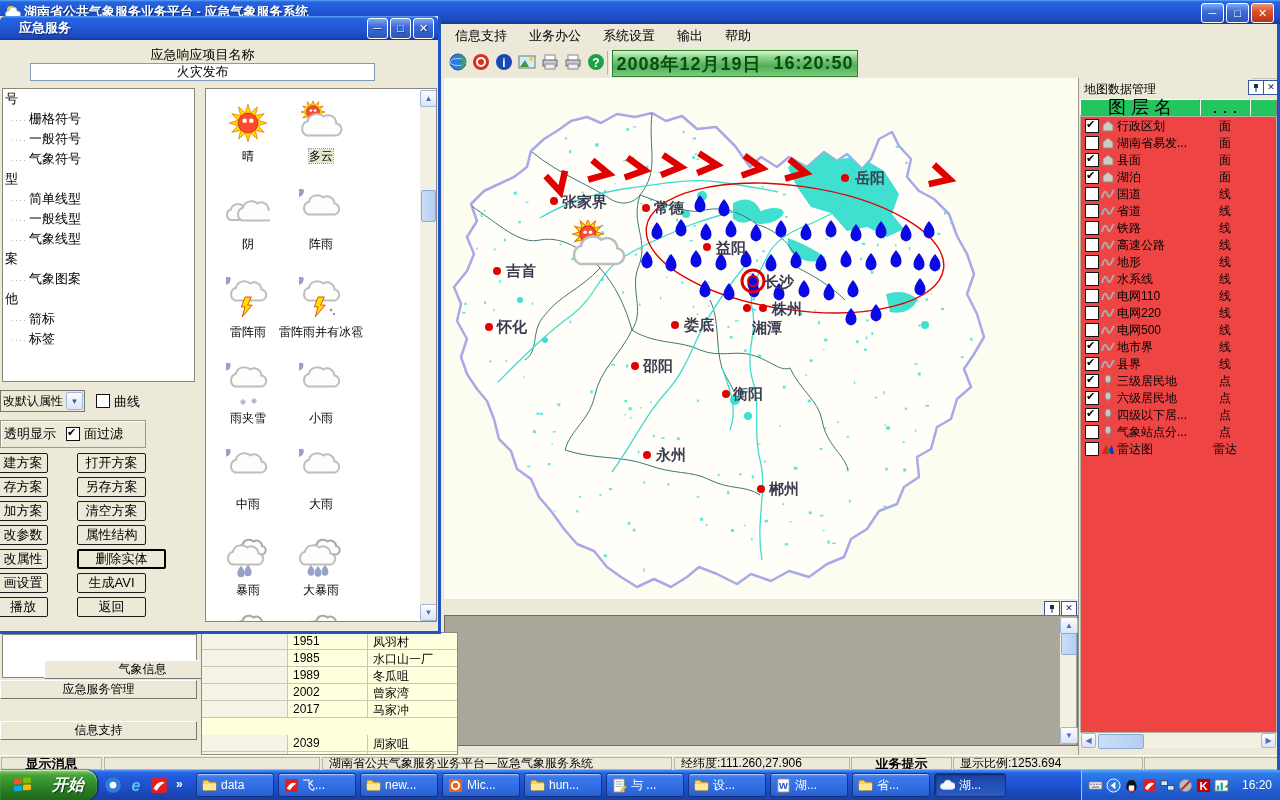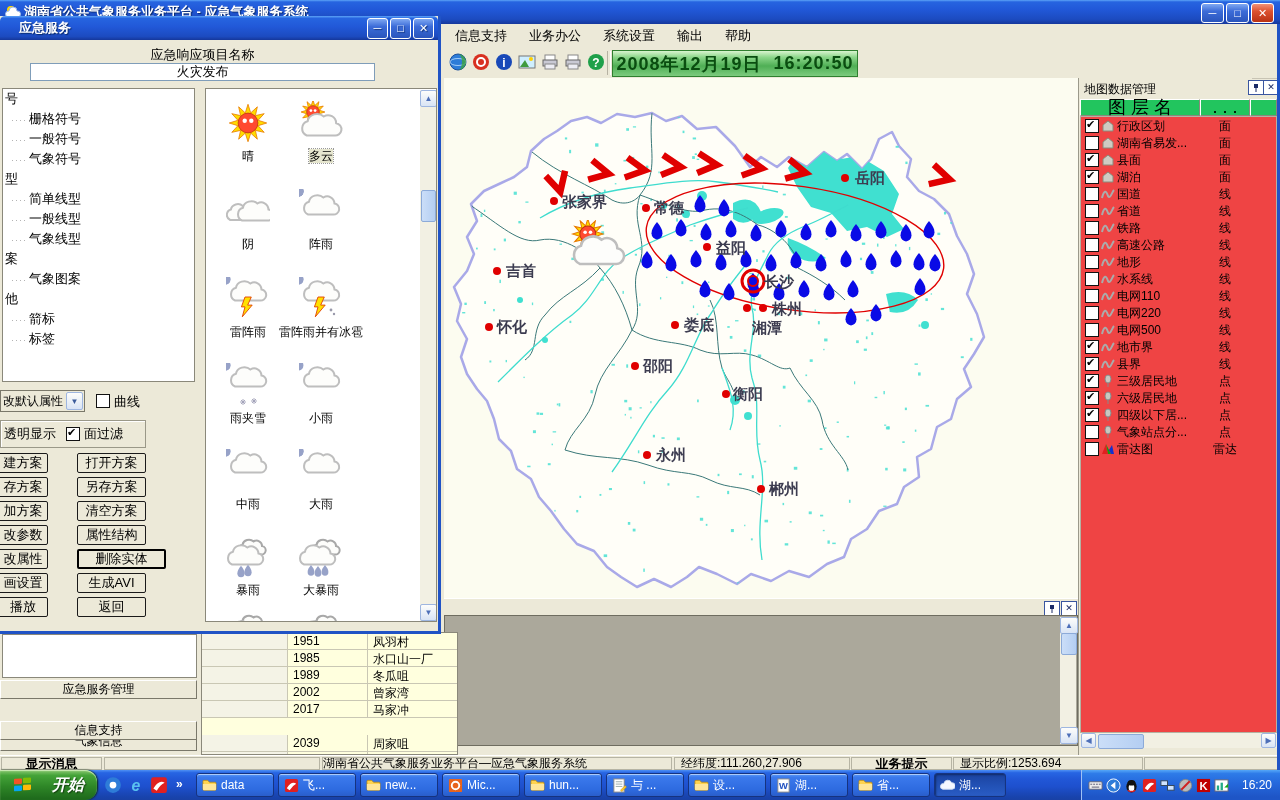--- a/index.html
+++ b/index.html
@@ -869,21 +869,21 @@
       </div>
     <div id="lp-hscroll">
       <span class="hbtn" style="left:1px;">◀</span>
       <span class="sthumb" style="left:18px;top:1px;width:44px;height:13px;position:absolute;"></span>
       <span class="hbtn" style="left:181px;">▶</span>
     </div>
   </div>
 
   <div class="abs" id="left-listbox"></div>
   <div class="abs left-bar" style="top:680px;">应急服务管理</div>
-  <div class="abs left-bar" style="top:732px;">气象信息</div>
+  <div class="abs left-bar" style="top:660px;margin-left:44px;">气象信息</div>
   <div class="abs left-bar" style="top:721px;">信息支持</div>
 
   <div class="abs" id="station-table">
       <div class="st-row" style="top: 0px;">
         <div class="st-c1"></div>
         <div class="st-c2">1951</div>
         <div class="st-c3">凤羽村</div>
       </div>
       <div class="st-row" style="top: 17px;">
         <div class="st-c1"></div>
@@ -913,21 +913,21 @@
       <div class="st-row" style="top: 119px;">
         <div class="st-c1"></div>
         <div class="st-c2">2052</div>
         <div class="st-c3">长塘子</div>
       </div>
     </div>
 
   <div class="abs" id="statusbar">
     <div class="seg" style="left:1px;width:101px;justify-content:center;font-weight:bold;font-size:13px;">显示消息</div>
     <div class="seg" style="left:104px;width:216px;"></div>
-    <div class="seg" style="left:322px;width:350px;">湖南省公共气象服务业务平台—应急气象服务系统</div>
+    <div class="seg" style="left:322px;width:350px;padding-left:6px;">湖南省公共气象服务业务平台—应急气象服务系统</div>
     <div class="seg" style="left:674px;width:176px;padding-left:6px;">经纬度:111.260,27.906</div>
     <div class="seg" style="left:851px;width:101px;justify-content:center;font-weight:bold;font-size:13px;">业务提示</div>
     <div class="seg" style="left:953px;width:190px;padding-left:6px;">显示比例:1253.694</div>
     <div class="seg" style="left:1144px;width:135px;"></div>
   </div>
 
   <div class="abs" id="taskbar">
     <div id="startbtn">
       <svg width="20" height="16" viewBox="0 0 20 16">
         <rect x="1" y="2" width="8" height="5.5" rx="1" fill="#F35325" transform="skewY(-4)"></rect>

